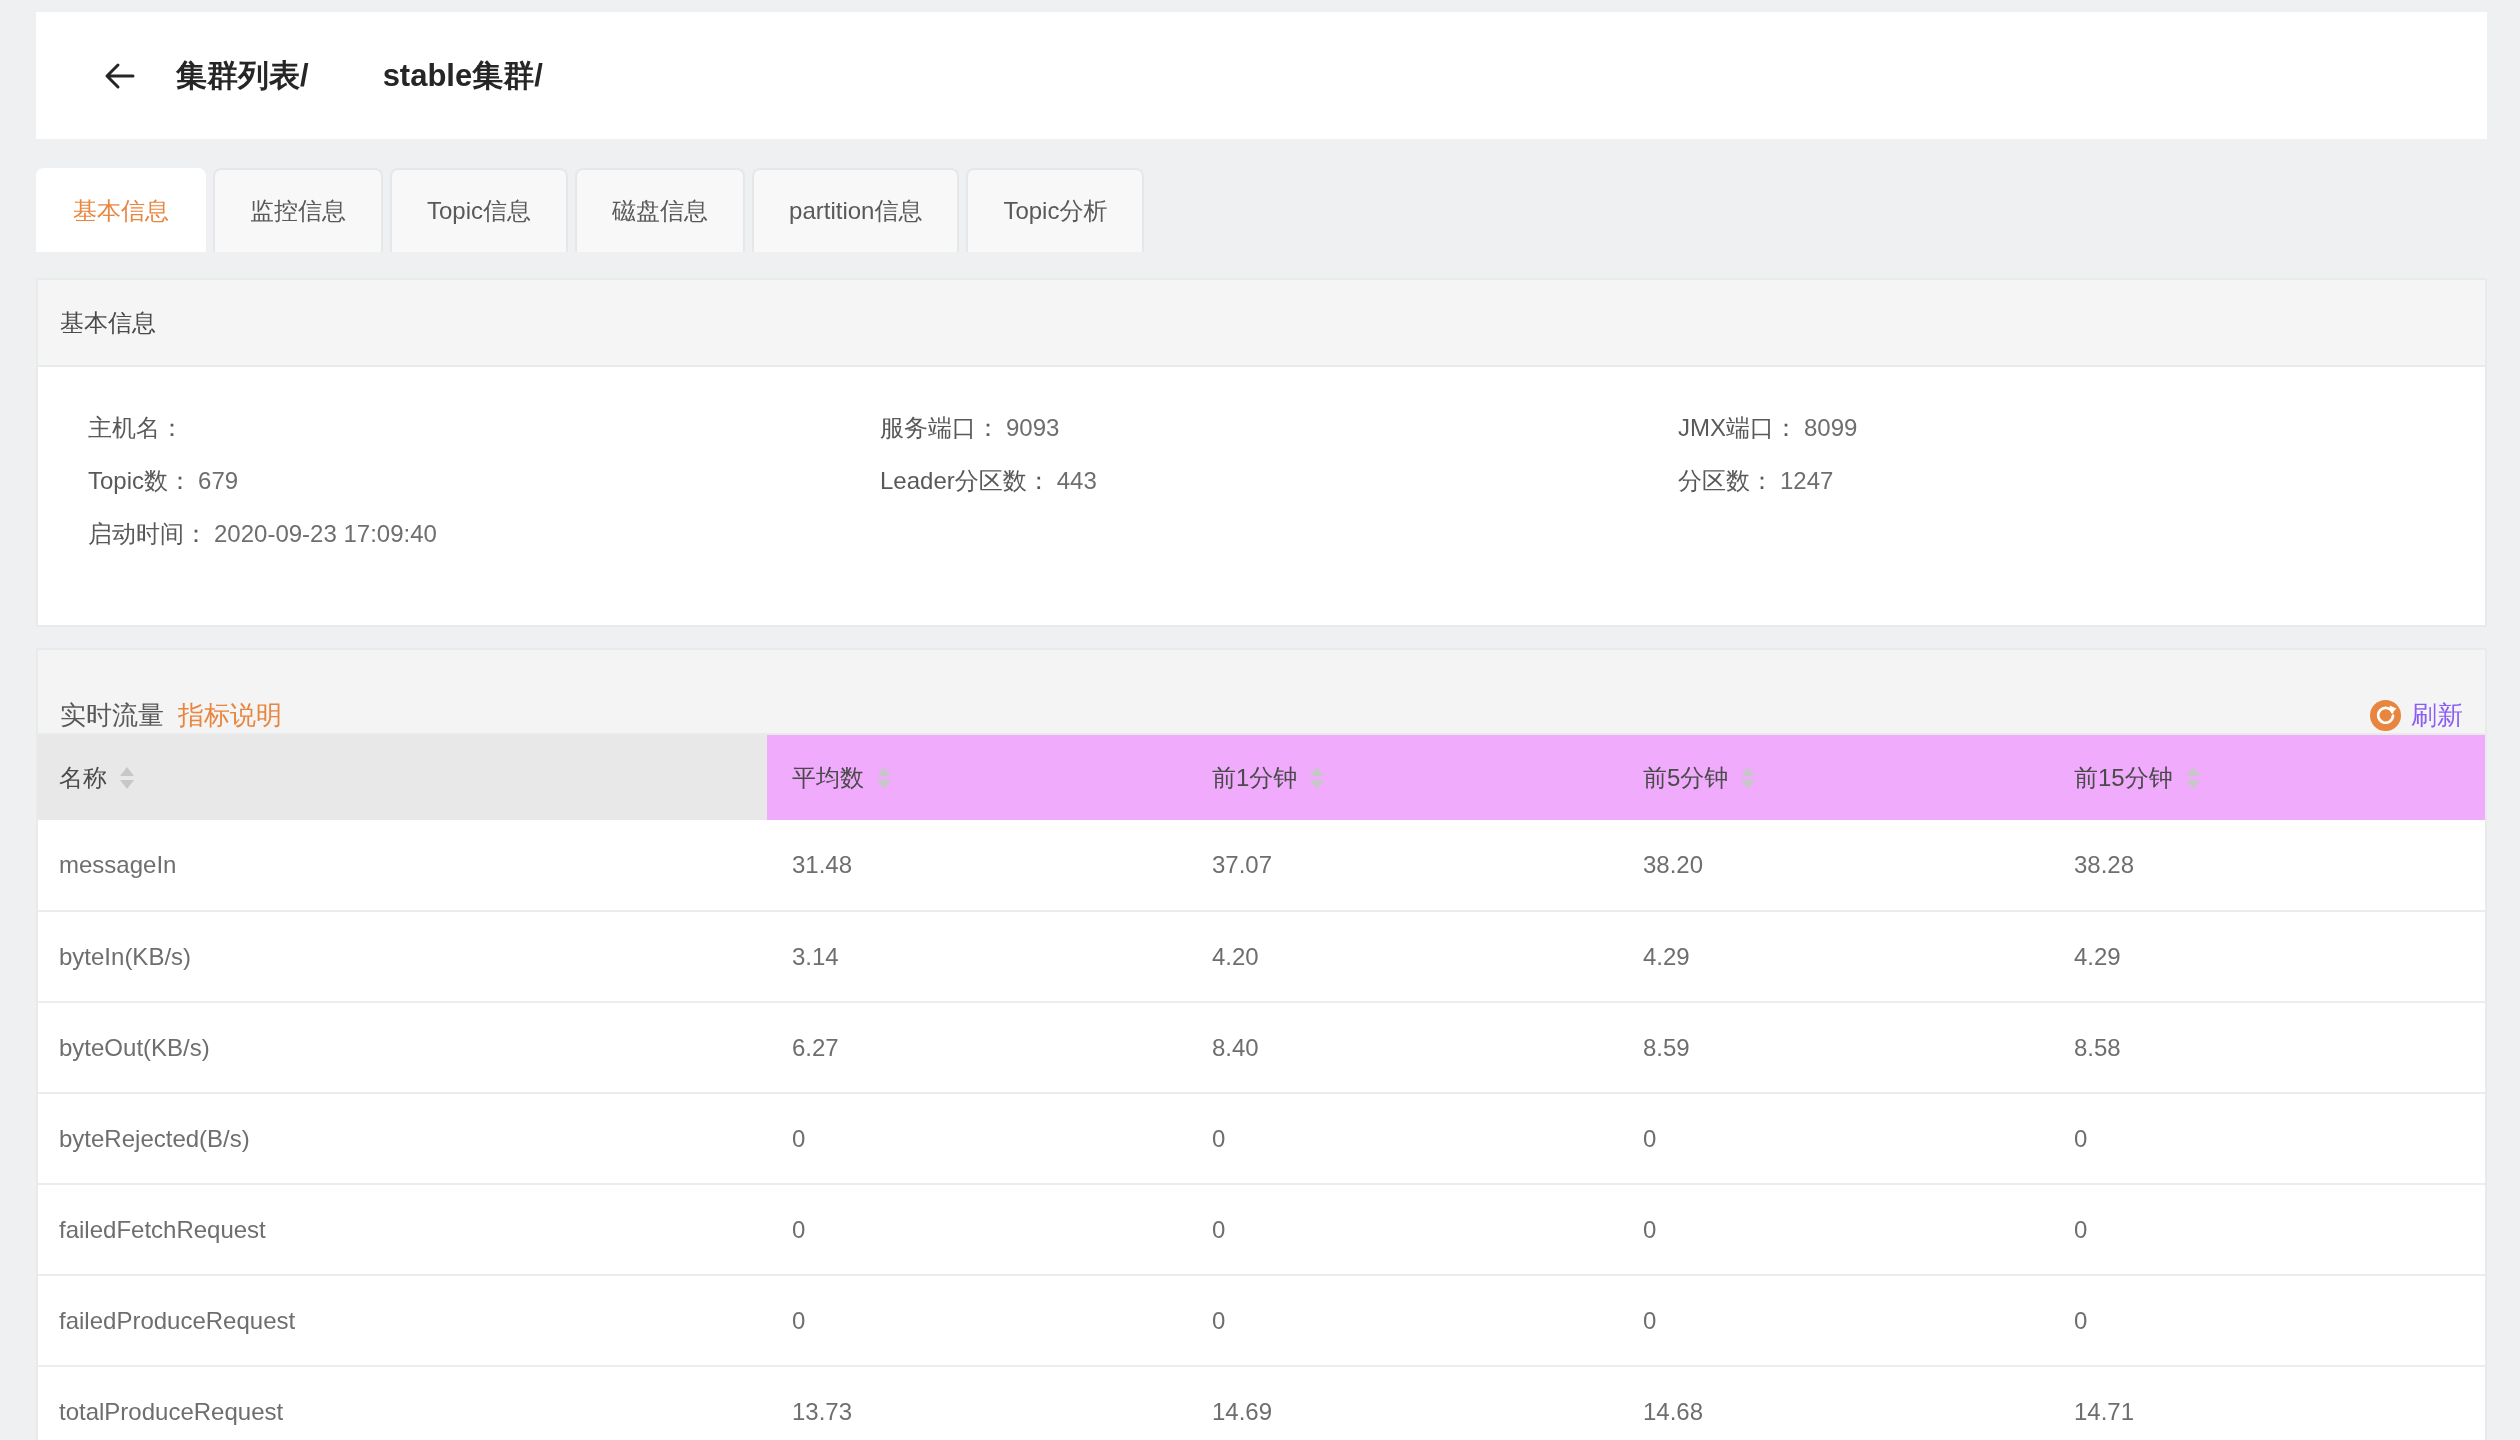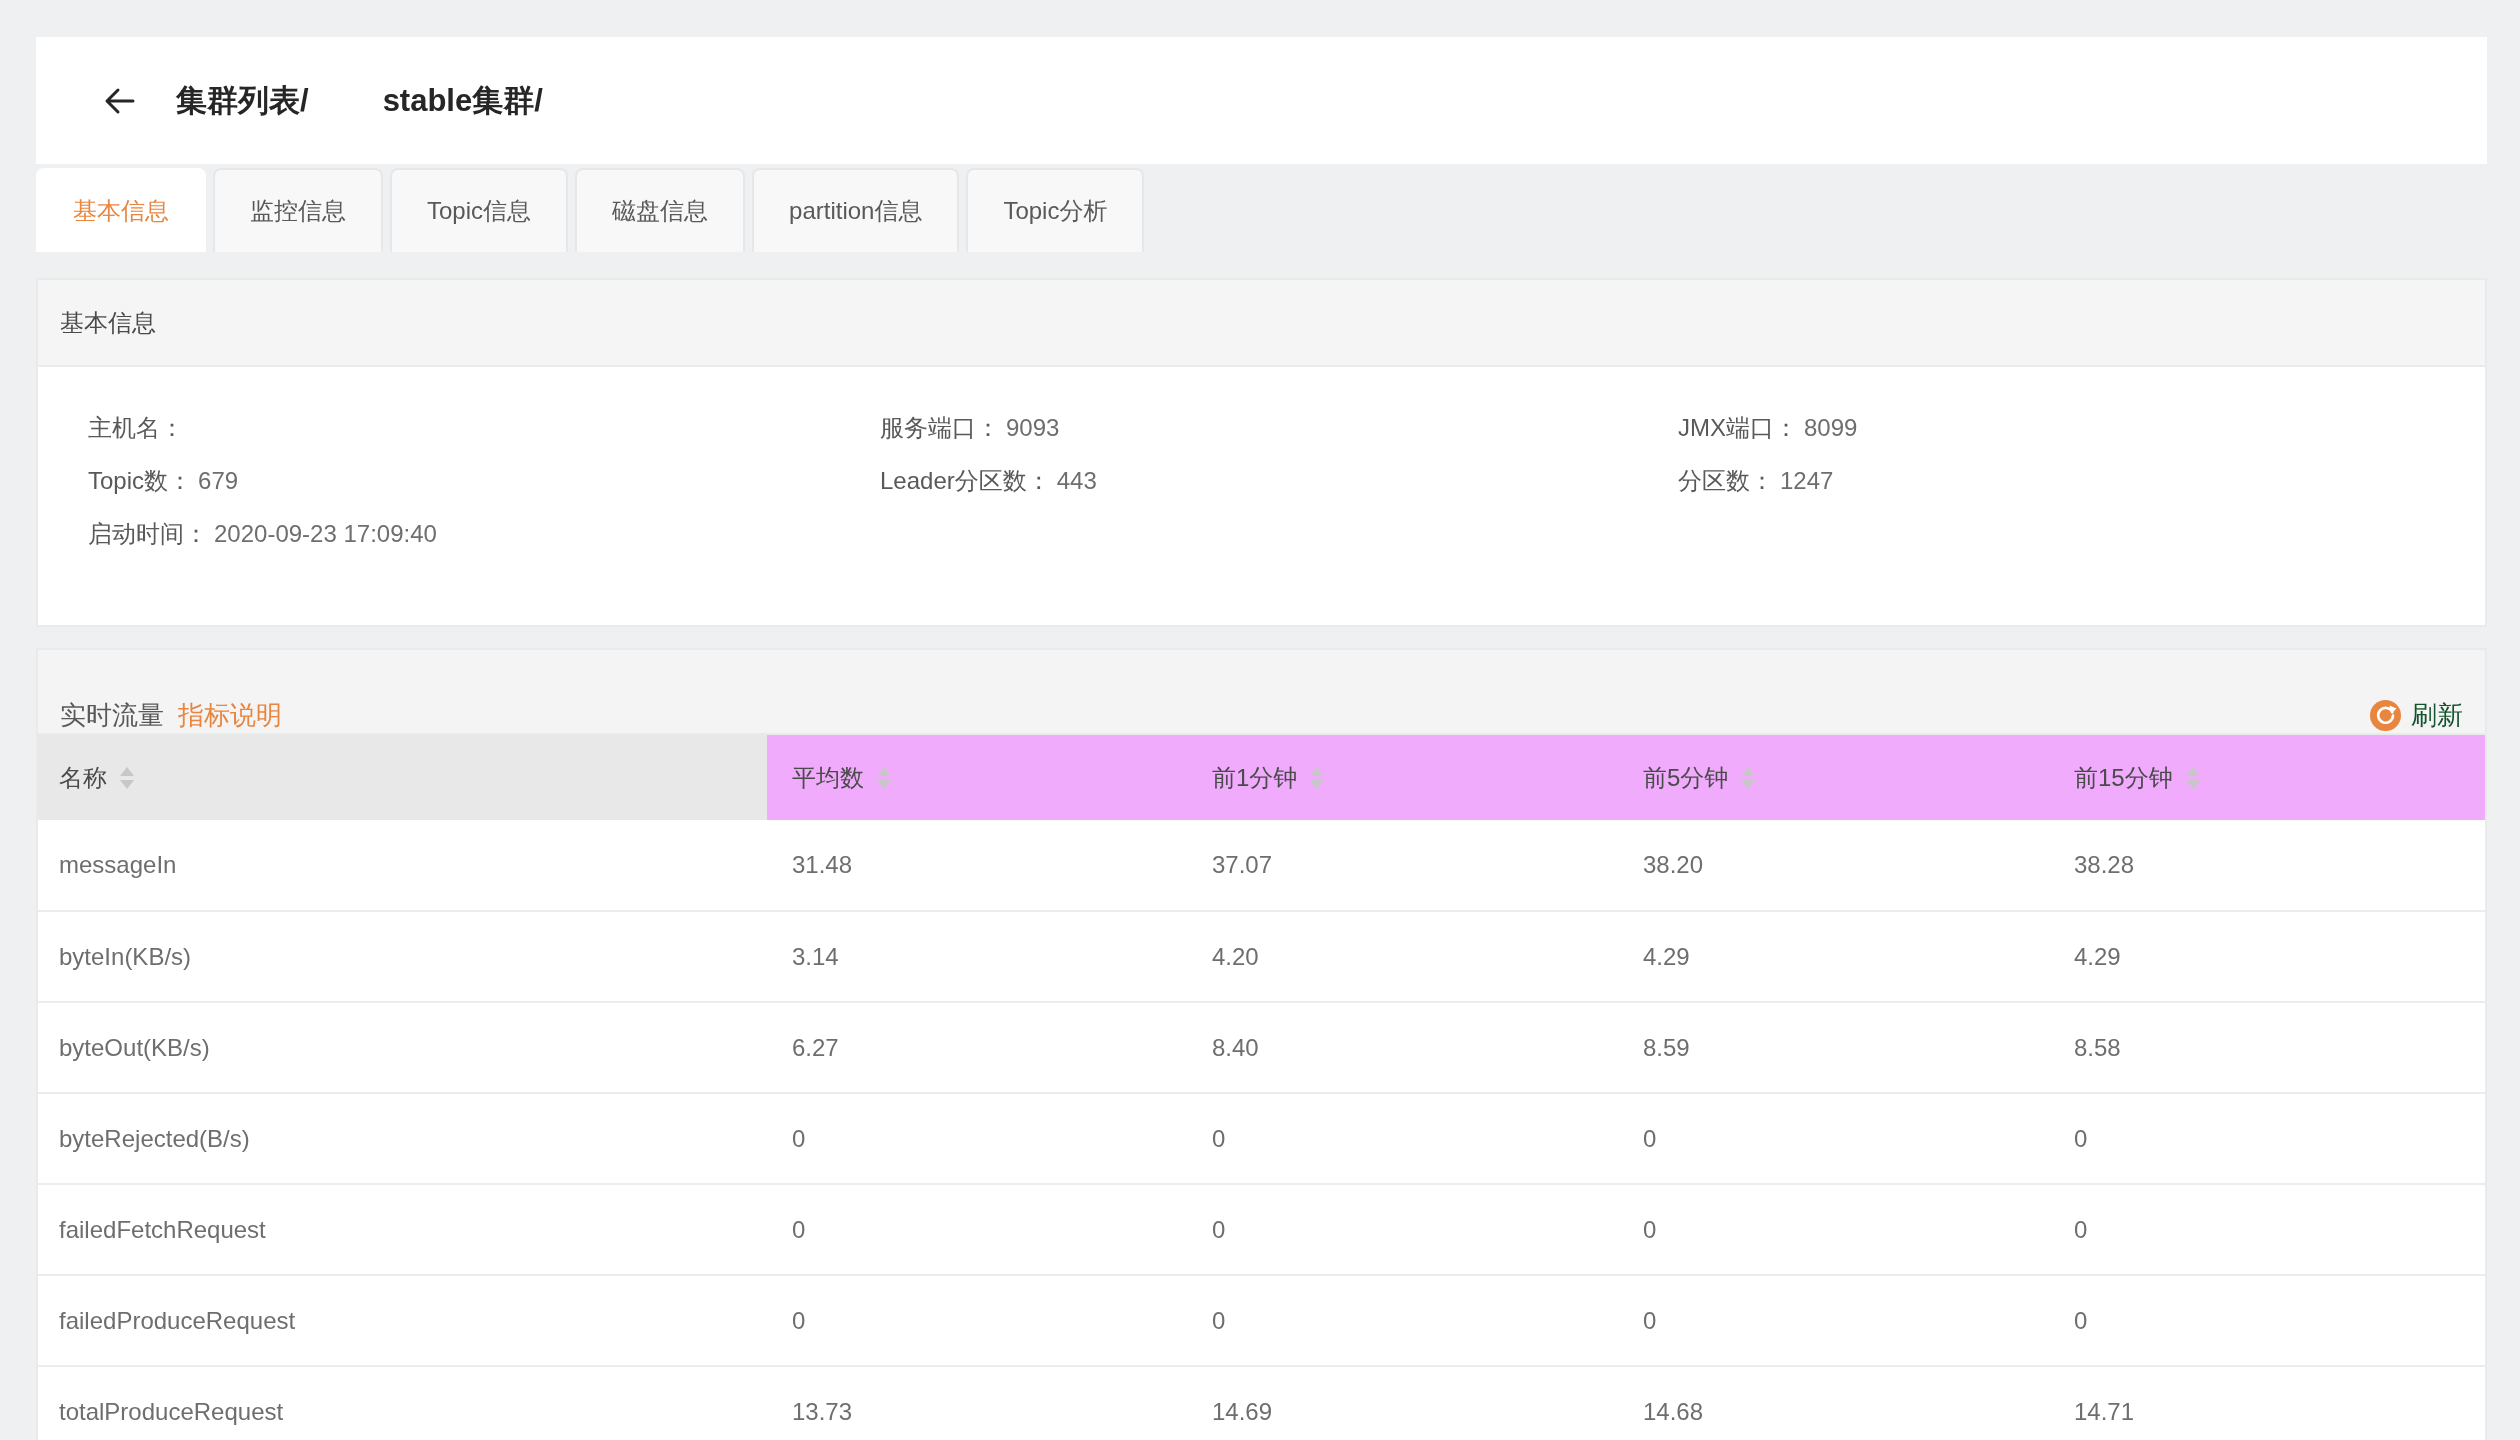--- a/index.html
+++ b/index.html
@@ -3,21 +3,21 @@
 <meta charset="utf-8">
 <style>
   * { margin:0; padding:0; box-sizing:border-box; }
   html,body { width:2520px; height:1440px; overflow:hidden;
     font-family:"Liberation Sans","DejaVu Sans",sans-serif;
     background:#eef0f1; color:#595959; }
 
   .card { position:absolute; background:#fff; }
 
   
-  .header-bar { left:36px; top:37px; width:2451px; height:127px;
+  .header-bar { left:36px; top:12px; width:2451px; height:127px;
     display:flex; align-items:center; padding-left:62px; }
   .back-btn { width:44px; height:44px; display:flex; align-items:center; justify-content:center;
     cursor:pointer; margin-right:34px; }
   .page-title { font-size:31px; font-weight:bold; color:#262626; display:flex; align-items:center; }
   .redaction-gap { display:inline-block; width:74px; height:10px; }
 
   
   .tabs { position:absolute; left:36px; top:168px; display:flex; gap:7px; }
   .tab { height:84px; padding:0 35px; display:flex; align-items:center; justify-content:center;
     font-size:24px; color:#595959; background:#f8f8f9; border:2px solid #e6e7e8;
@@ -33,21 +33,21 @@
   .info-field { color:#595959; }
   .info-field .val { color:#6e6e6e; margin-left:6px; }
 
   
   .panel2 { left:36px; top:648px; width:2451px; height:812px; border:2px solid #e9eaea; }
   .rt-bar { height:85px; background:#f4f4f5; border-bottom:2px solid #e9eaea;
     display:flex; align-items:flex-end; padding:0 22px; font-size:26px; }
   .rt-title { color:#595959; }
   .rt-link { color:#e8853e; margin-left:14px; cursor:pointer; }
   .rt-refresh { margin-left:auto; display:flex; align-items:center; gap:10px;
-    color:#14532d; cursor:pointer; }
+    color:#8b5cf6; cursor:pointer; }
 
   table { width:100%; border-collapse:collapse; table-layout:fixed; font-size:24px; }
   col.c0{width:729px;} col.c1{width:420px;} col.c2{width:431px;} col.c3{width:431px;}
   thead th { height:85px; font-weight:normal; text-align:left; color:#4a4a4a;
     background:#f0abfc; cursor:pointer; }
   thead th.name-col { background:#e8e8e9; }
   th .th-inner { display:flex; align-items:center; }
   th.name-col .th-inner { padding-left:21px; }
   th:not(.name-col) .th-inner { padding-left:25px; }
   tbody td { height:91px; color:#6e6e6e; border-bottom:2px solid #ececec; background:#fff; }

